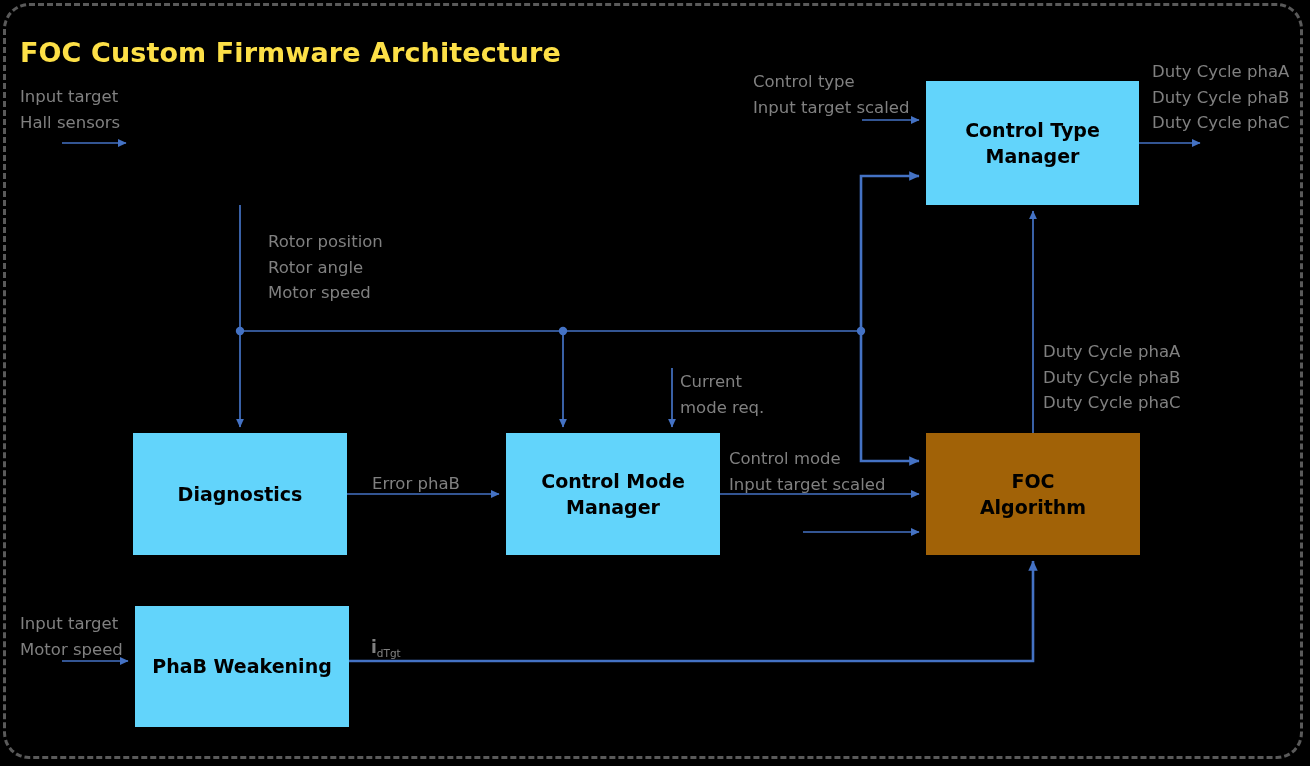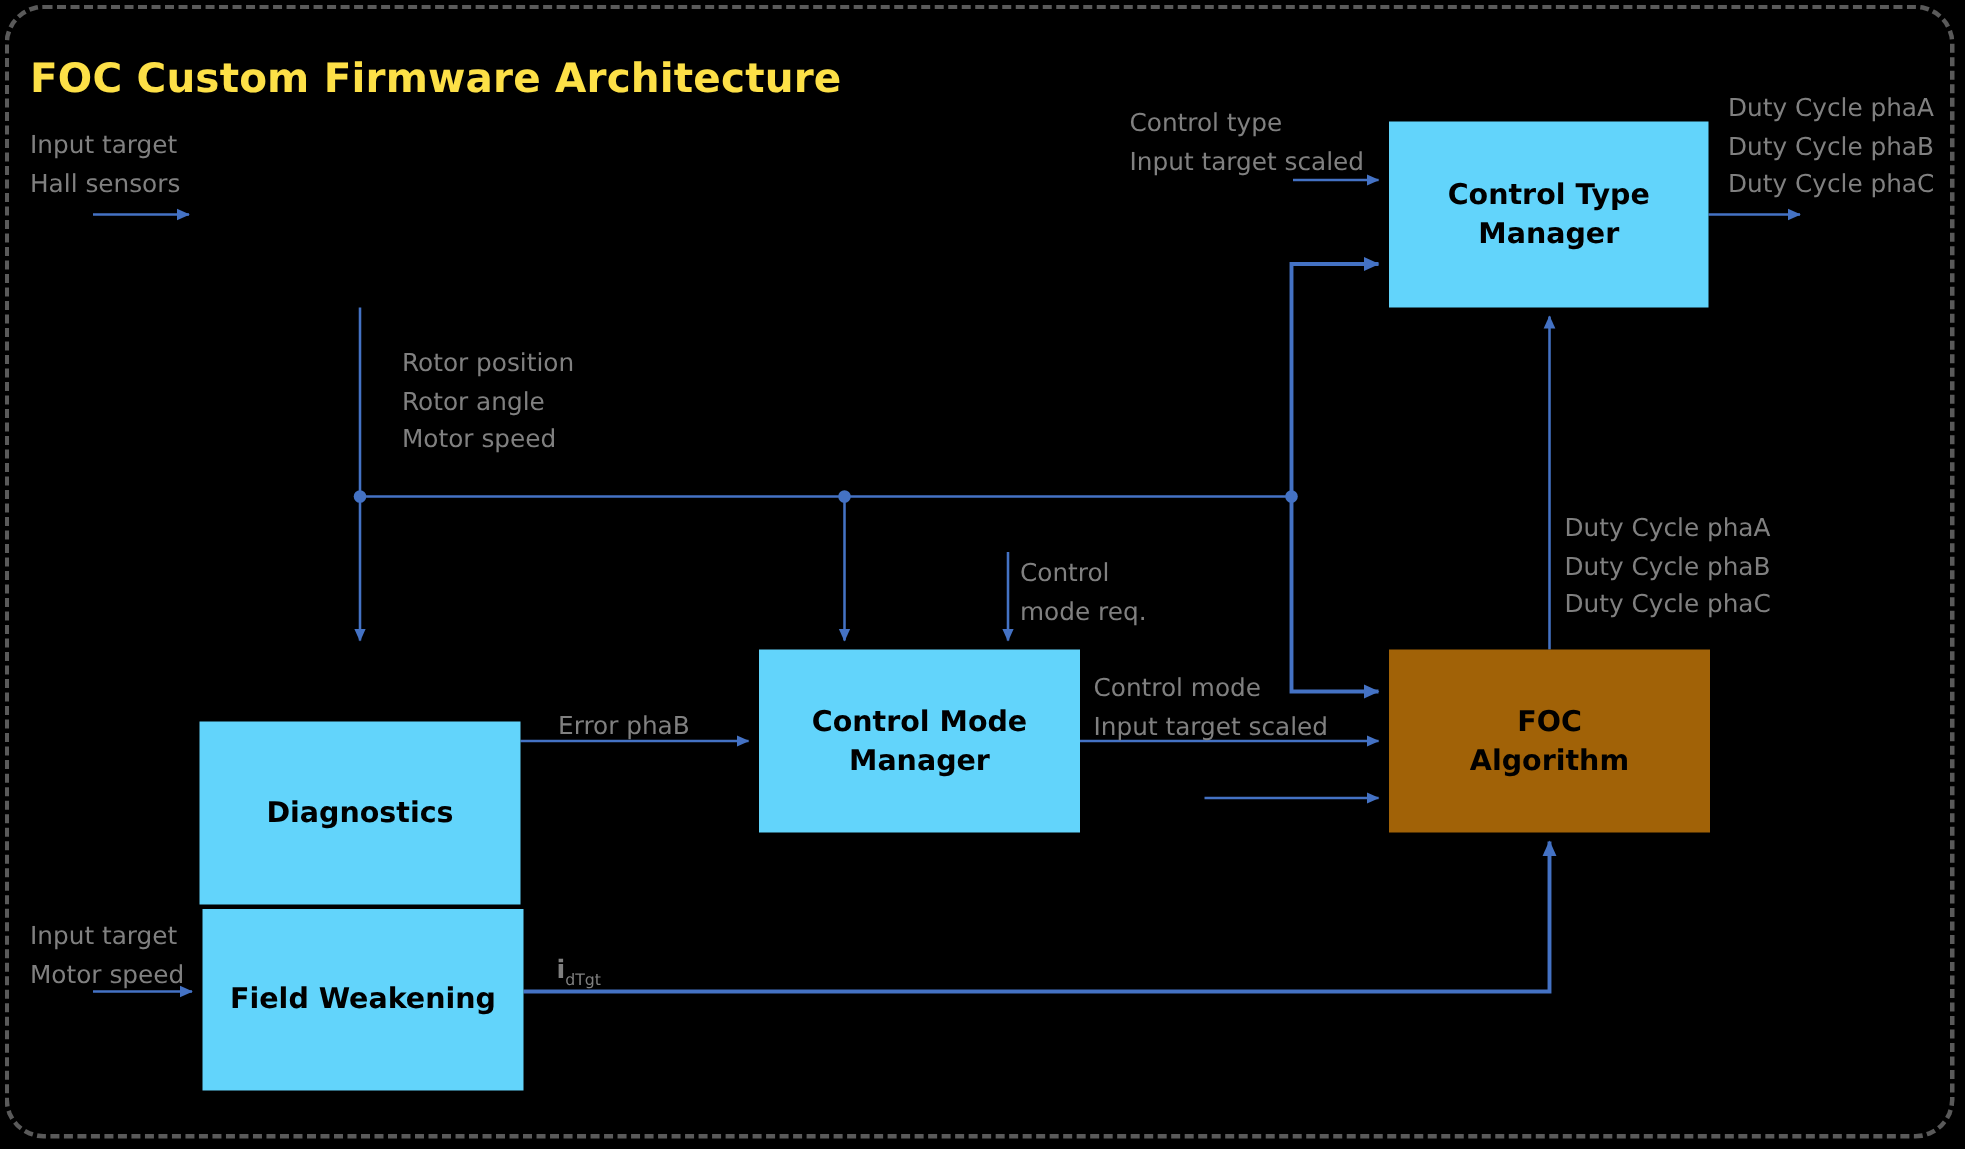--- a/index.html
+++ b/index.html
@@ -130,45 +130,45 @@
 
     <path class="wire" d="M62,661 L128,661" marker-end="url(#ah)"></path>
 
     <path class="wire thick" d="M349,661 L1033,661 L1033,561" marker-end="url(#ahb)"></path>
   </svg>
 
 
   <div class="node cyan" style="left:926px; top:81px; width:213px; height:124px; white-space:pre-line;">Control Type
 Manager</div>
 
-  <div class="node cyan" style="left:133px; top:433px; width:214px; height:122px;margin-top:48px;">Diagnostics</div>
+  <div class="node cyan" style="left:133px; top:433px; width:214px; height:122px;">Diagnostics</div>
 
   <div class="node cyan" style="left:506px; top:433px; width:214px; height:122px; white-space:pre-line;">Control Mode
 Manager</div>
 
   <div class="node pink" style="left:926px; top:433px; width:214px; height:122px; white-space:pre-line;">FOC
 Algorithm</div>
 
-  <div class="node cyan" style="left:135px; top:606px; width:214px; height:121px;">Field Weakening</div>
+  <div class="node cyan" style="left:135px; top:606px; width:214px; height:121px;">PhaB Weakening</div>
 
   <div class="lbl" style="left:20px; top:84px;">Input target
 Hall sensors</div>
 
   <div class="lbl" style="left:268px; top:229px;">Rotor position
 Rotor angle
 Motor speed</div>
 
   <div class="lbl" style="left:753px; top:69px;">Control type
 Input target scaled</div>
 
   <div class="lbl" style="left:1152px; top:59px;">Duty Cycle phaA
 Duty Cycle phaB
 Duty Cycle phaC</div>
 
-  <div class="lbl" style="left:680px; top:369px;">Control
+  <div class="lbl" style="left:680px; top:369px;">Current
 mode req.</div>
 
   <div class="lbl" style="left:372px; top:471px;">Error phaB</div>
 
   <div class="lbl" style="left:729px; top:446px;">Control mode
 Input target scaled</div>
 
 
   <div class="lbl" style="left:1043px; top:339px;">Duty Cycle phaA
 Duty Cycle phaB

